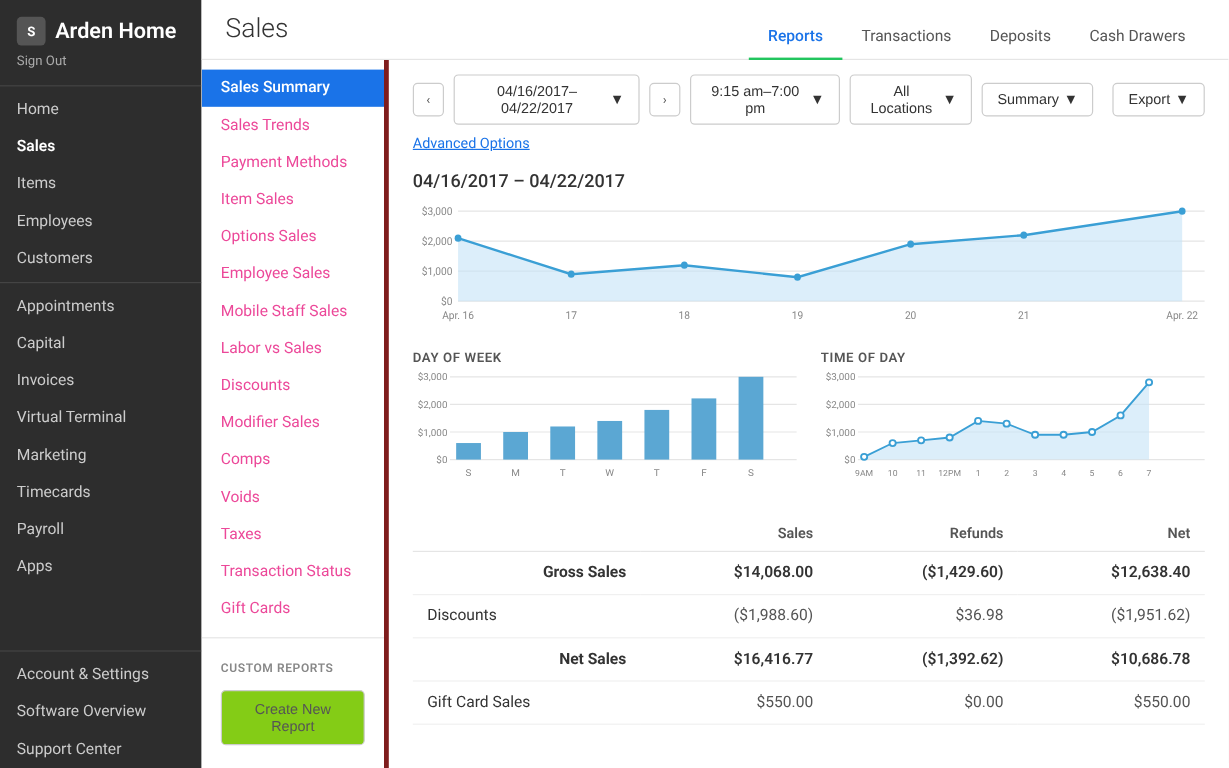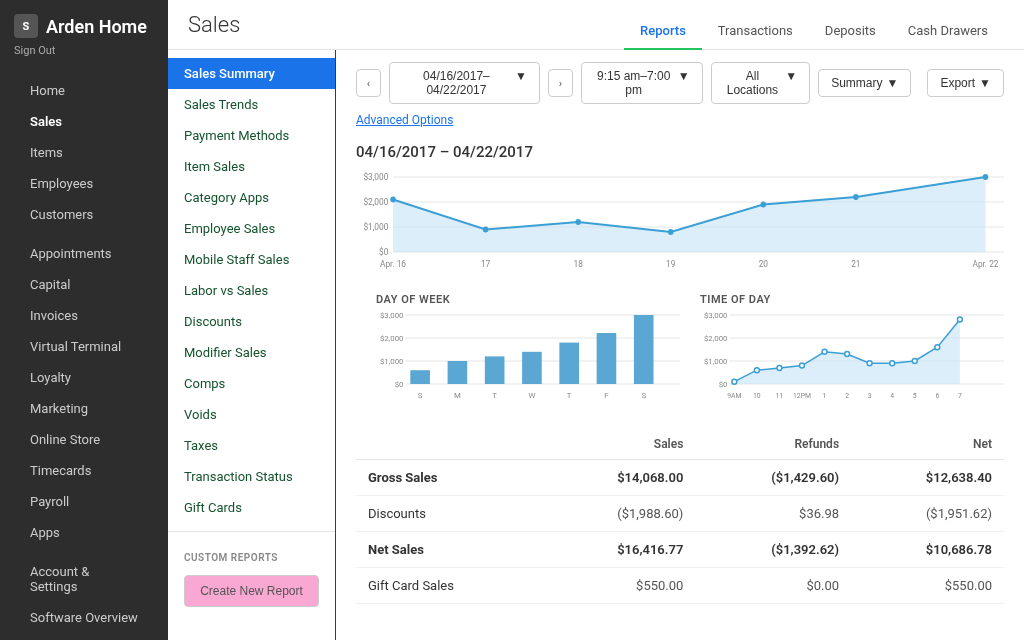--- a/index.html
+++ b/index.html
@@ -26,21 +26,21 @@
       width: 24px; height: 24px;
       background: #555;
       border-radius: 4px;
       display: flex; align-items: center; justify-content: center;
       color: #fff; font-size: 11px; font-weight: bold;
     }
     .sidebar-brand { color: #fff; font-weight: 600; font-size: 18px; }
     .sidebar-signout { color: #aaa; font-size: 11px; padding: 0 14px 10px; cursor: pointer; }
     .sidebar-divider { height: 1px; background: #444; margin: 4px 0; }
     .sidebar-item {
-      padding: 8px 30px;
+      padding: 8px 14px;
       color: #ccc;
       cursor: pointer;
       font-size: 13px;
     }
     .sidebar-item.active { color: #fff; font-weight: 600; }
 
     
     #main {
       flex: 1;
       display: flex;
@@ -72,29 +72,29 @@
 
     
     .content-area {
       display: flex;
       flex: 1;
       overflow: hidden;
     }
 
     
     .left-nav {
-      width: 168px;
-      border-right: 1px solid #7f1d1d;
+      width: 156px;
+      border-right: 4px solid #7f1d1d;
       overflow-y: auto;
       flex-shrink: 0;
       padding: 8px 0;
     }
     .left-nav-item {
       padding: 8px 16px;
-      color: #14532d;
+      color: #ec4899;
       cursor: pointer;
       font-size: 13px;
     }
     .left-nav-item.active {
       background: #1a73e8;
       color: #fff;
       font-weight: 500;
     }
     .left-nav-section {
       padding: 12px 16px 4px;
@@ -102,21 +102,21 @@
       font-size: 10px;
       text-transform: uppercase;
       font-weight: 600;
       letter-spacing: 0.5px;
     }
     .left-nav-divider { height: 1px; background: #e5e5e5; margin: 8px 0; }
     .create-report-btn {
       margin: 8px 16px;
       padding: 8px 12px;
       border: 1px solid #ccc;
-      background: #f9a8d4;
+      background: #84cc16;
       border-radius: 4px;
       cursor: pointer;
       font-size: 12px;
       color: #555;
       text-align: center;
       width: calc(100% - 32px);
     }
 
     
     .report-area {
@@ -134,20 +134,21 @@
     }
     .filter-btn {
       padding: 6px 12px;
       border: 1px solid #ccc;
       background: #fff;
       border-radius: 4px;
       cursor: pointer;
       font-size: 12px;
       color: #333;
       display: flex;
+      align-items: center;
       gap: 4px;
     }
     .nav-arrow {
       width: 28px; height: 28px;
       border: 1px solid #ccc;
       background: #fff;
       border-radius: 4px;
       cursor: pointer;
       display: flex; align-items: center; justify-content: center;
       font-size: 11px; color: #555;
@@ -176,21 +177,20 @@
       position: relative;
       margin-bottom: 16px;
     }
     .chart-svg { width: 100%; height: 100%; }
 
     
     .small-charts-row {
       display: flex;
       gap: 20px;
       margin-bottom: 16px;
-      margin-left: 20px;
     }
     .small-chart {
       flex: 1;
     }
     .small-chart-title {
       font-size: 11px;
       font-weight: 600;
       color: #555;
       text-transform: uppercase;
       letter-spacing: 0.5px;
@@ -213,21 +213,21 @@
       font-size: 12px;
     }
     .summary-table th:first-child { text-align: left; }
     .summary-table td {
       padding: 10px 12px;
       border-bottom: 1px solid #f0f0f0;
       text-align: right;
       color: #555;
     }
     .summary-table td:first-child { text-align: left; color: #333; }
-    .summary-table tr.bold-row td { font-weight: 600; color: #333; }
+    .summary-table tr.bold-row td { font-weight: 600; color: #333; text-align: right; }
     .summary-table tr.bold-row td:first-child { font-weight: 700; }
   </style>
 </head>
 <body>
 
 <div id="sidebar">
   <div class="sidebar-logo">
     <div class="sidebar-logo-icon">S</div>
     <span class="sidebar-brand">Arden Home</span>
   </div>
@@ -236,23 +236,21 @@
   <div class="sidebar-item">Home</div>
   <div class="sidebar-item active">Sales</div>
   <div class="sidebar-item">Items</div>
   <div class="sidebar-item">Employees</div>
   <div class="sidebar-item">Customers</div>
   <div class="sidebar-divider"></div>
   <div class="sidebar-item">Appointments</div>
   <div class="sidebar-item">Capital</div>
   <div class="sidebar-item">Invoices</div>
   <div class="sidebar-item">Virtual Terminal</div>
-  <div class="sidebar-item">Loyalty</div>
   <div class="sidebar-item">Marketing</div>
-  <div class="sidebar-item">Online Store</div>
   <div class="sidebar-item">Timecards</div>
   <div class="sidebar-item">Payroll</div>
   <div class="sidebar-item">Apps</div>
   <div style="flex:1"></div>
   <div class="sidebar-divider"></div>
   <div class="sidebar-item">Account &amp; Settings</div>
   <div class="sidebar-item">Software Overview</div>
   <div class="sidebar-item">Support Center</div>
 </div>
 
@@ -266,21 +264,21 @@
       <div class="top-tab">Cash Drawers</div>
     </div>
   </div>
 
   <div class="content-area">
     <div class="left-nav">
       <div class="left-nav-item active">Sales Summary</div>
       <div class="left-nav-item">Sales Trends</div>
       <div class="left-nav-item">Payment Methods</div>
       <div class="left-nav-item">Item Sales</div>
-      <div class="left-nav-item">Category Apps</div>
+      <div class="left-nav-item">Options Sales</div>
       <div class="left-nav-item">Employee Sales</div>
       <div class="left-nav-item">Mobile Staff Sales</div>
       <div class="left-nav-item">Labor vs Sales</div>
       <div class="left-nav-item">Discounts</div>
       <div class="left-nav-item">Modifier Sales</div>
       <div class="left-nav-item">Comps</div>
       <div class="left-nav-item">Voids</div>
       <div class="left-nav-item">Taxes</div>
       <div class="left-nav-item">Transaction Status</div>
       <div class="left-nav-item">Gift Cards</div>

